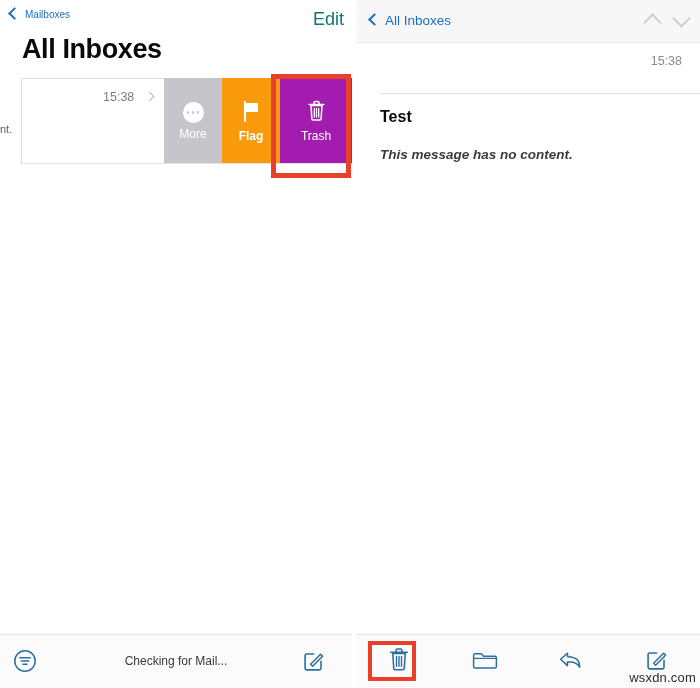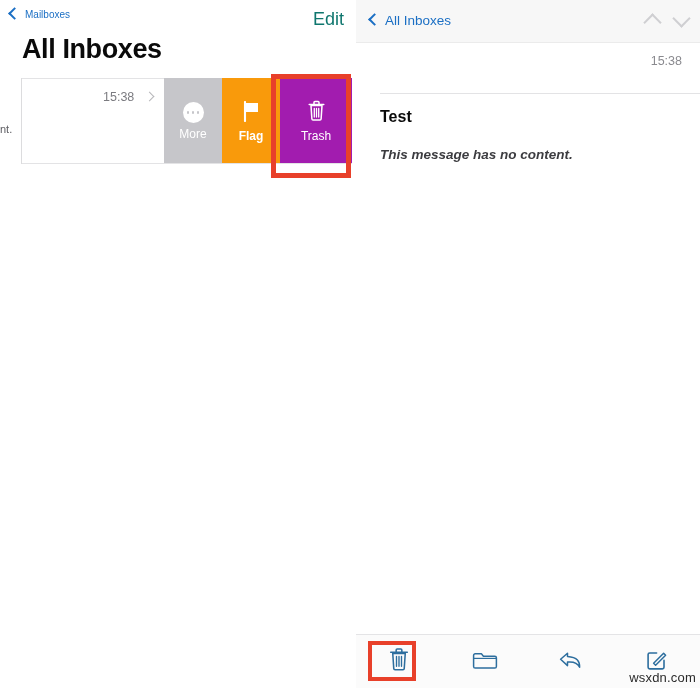--- a/index.html
+++ b/index.html
@@ -350,20 +350,35 @@
               <path d="M7.3 8.4 V17 M9.5 8.4 V17 M11.7 8.4 V17" stroke="#ffffff" stroke-width="1.3" stroke-linecap="round"></path>
             </svg>
           </span>
           <span class="swipe-label">Trash</span>
         </div>
 
       </div>
       <div class="row-sep-bottom"></div>
     </div>
 
+    <div class="left-toolbar">
+      <span class="tb-icon tb-filter">
+        <svg width="24" height="24" viewBox="0 0 24 24">
+          <circle cx="12" cy="12" r="10.2" stroke="#2d6e9e" stroke-width="1.5" fill="none"></circle>
+          <path d="M6.8 8.8 H17.2 M8.4 12 H15.6 M10 15.2 H14" stroke="#2d6e9e" stroke-width="1.6" stroke-linecap="round"></path>
+        </svg>
+      </span>
+      <div class="toolbar-status">Checking for Mail...</div>
+      <span class="tb-icon tb-compose-left">
+        <svg width="24" height="24" viewBox="0 0 24 24">
+          <path d="M19 12.4 V19.3 A1.6 1.6 0 0 1 17.4 20.9 H4.7 A1.6 1.6 0 0 1 3.1 19.3 V6.6 A1.6 1.6 0 0 1 4.7 5 H11.6" stroke="#2d6e9e" stroke-width="1.6" fill="none" stroke-linecap="round"></path>
+          <path d="M8.6 15.3 L18.6 5.2 L20.6 7.2 L10.6 17.3 Z" stroke="#2d6e9e" stroke-width="1.5" fill="none" stroke-linejoin="round"></path>
+        </svg>
+      </span>
+    </div>
 
   </div>
 
   <div class="annot-trash"></div>
 
   <div class="right-panel">
 
     <div class="right-navbar">
       <div class="r-nav-back">
         <span class="chev-left"></span>

